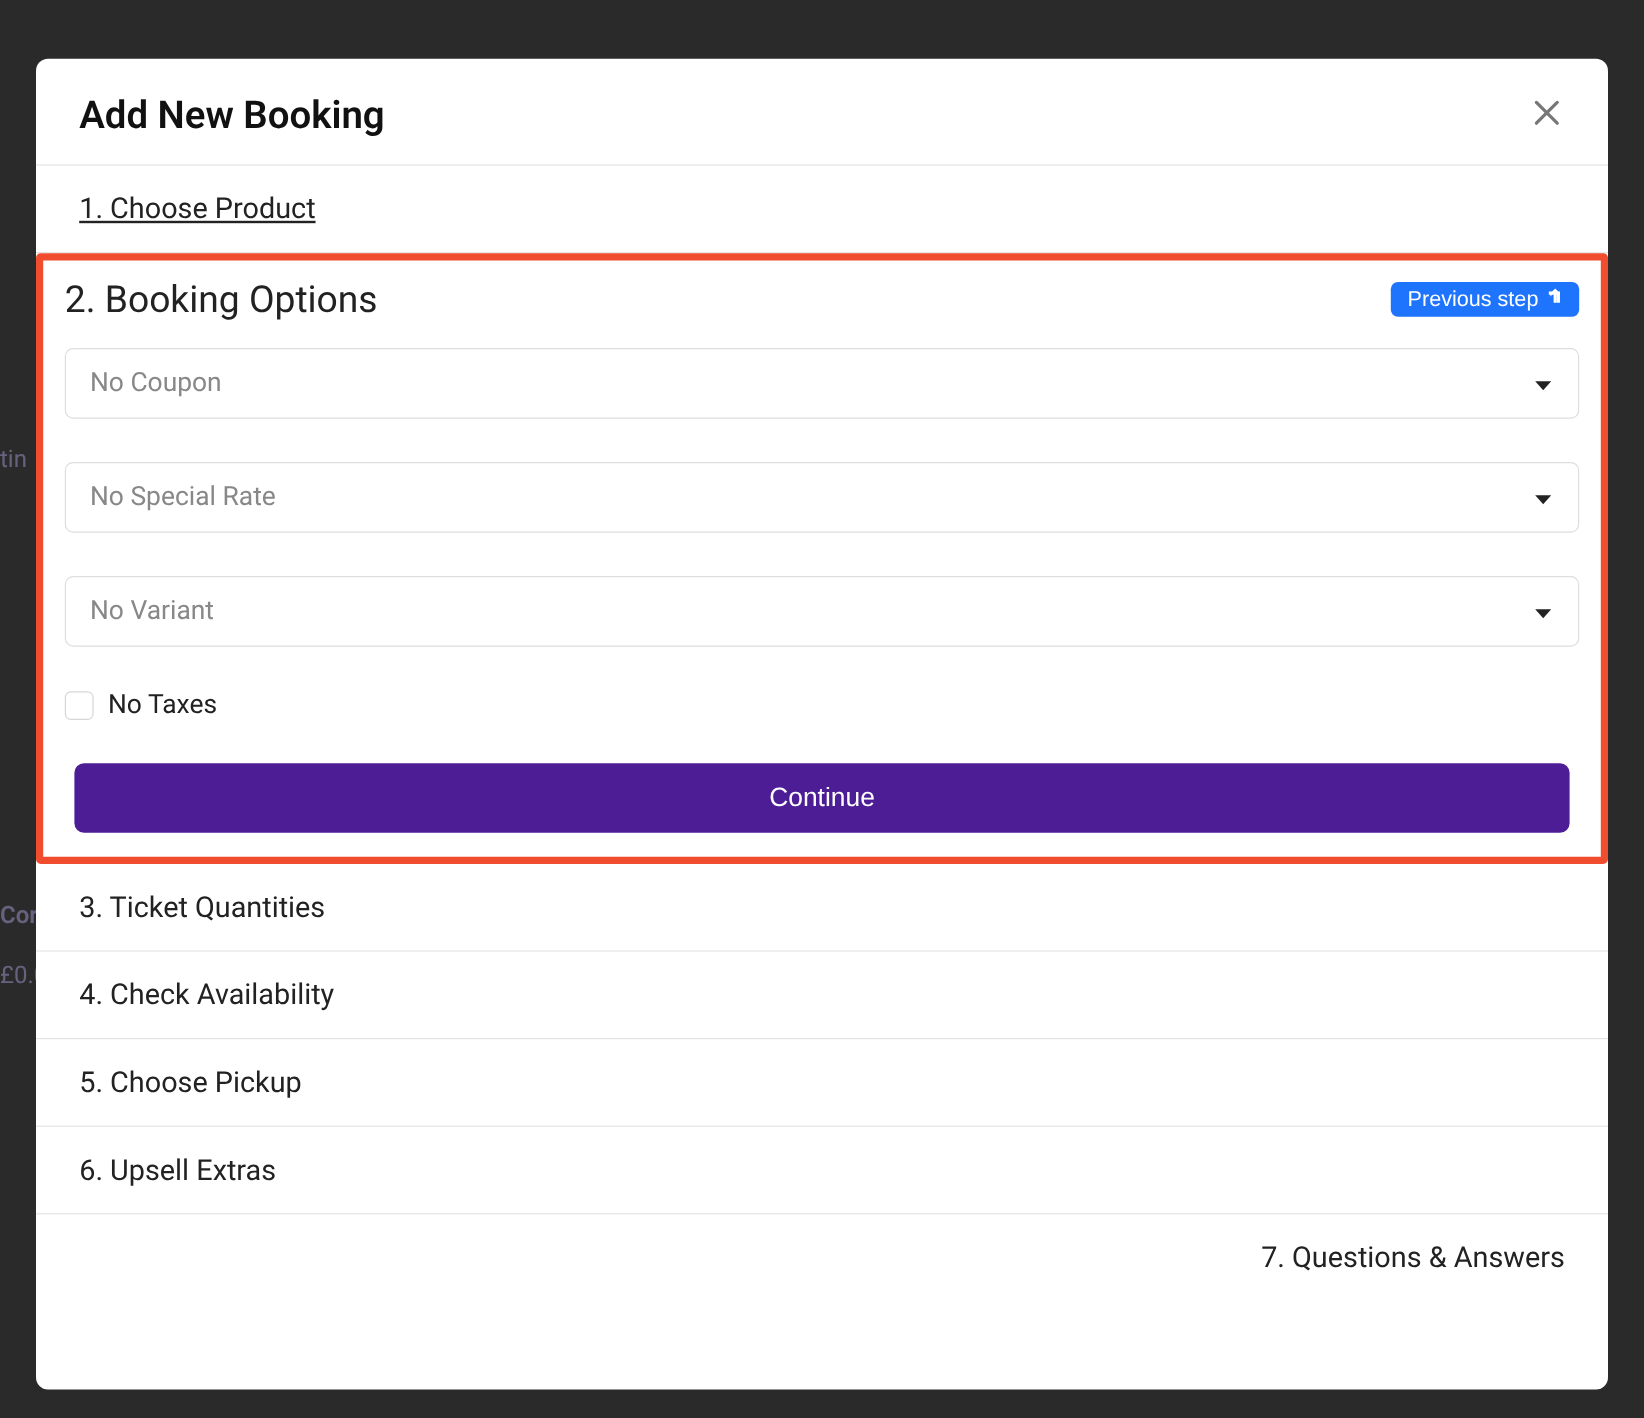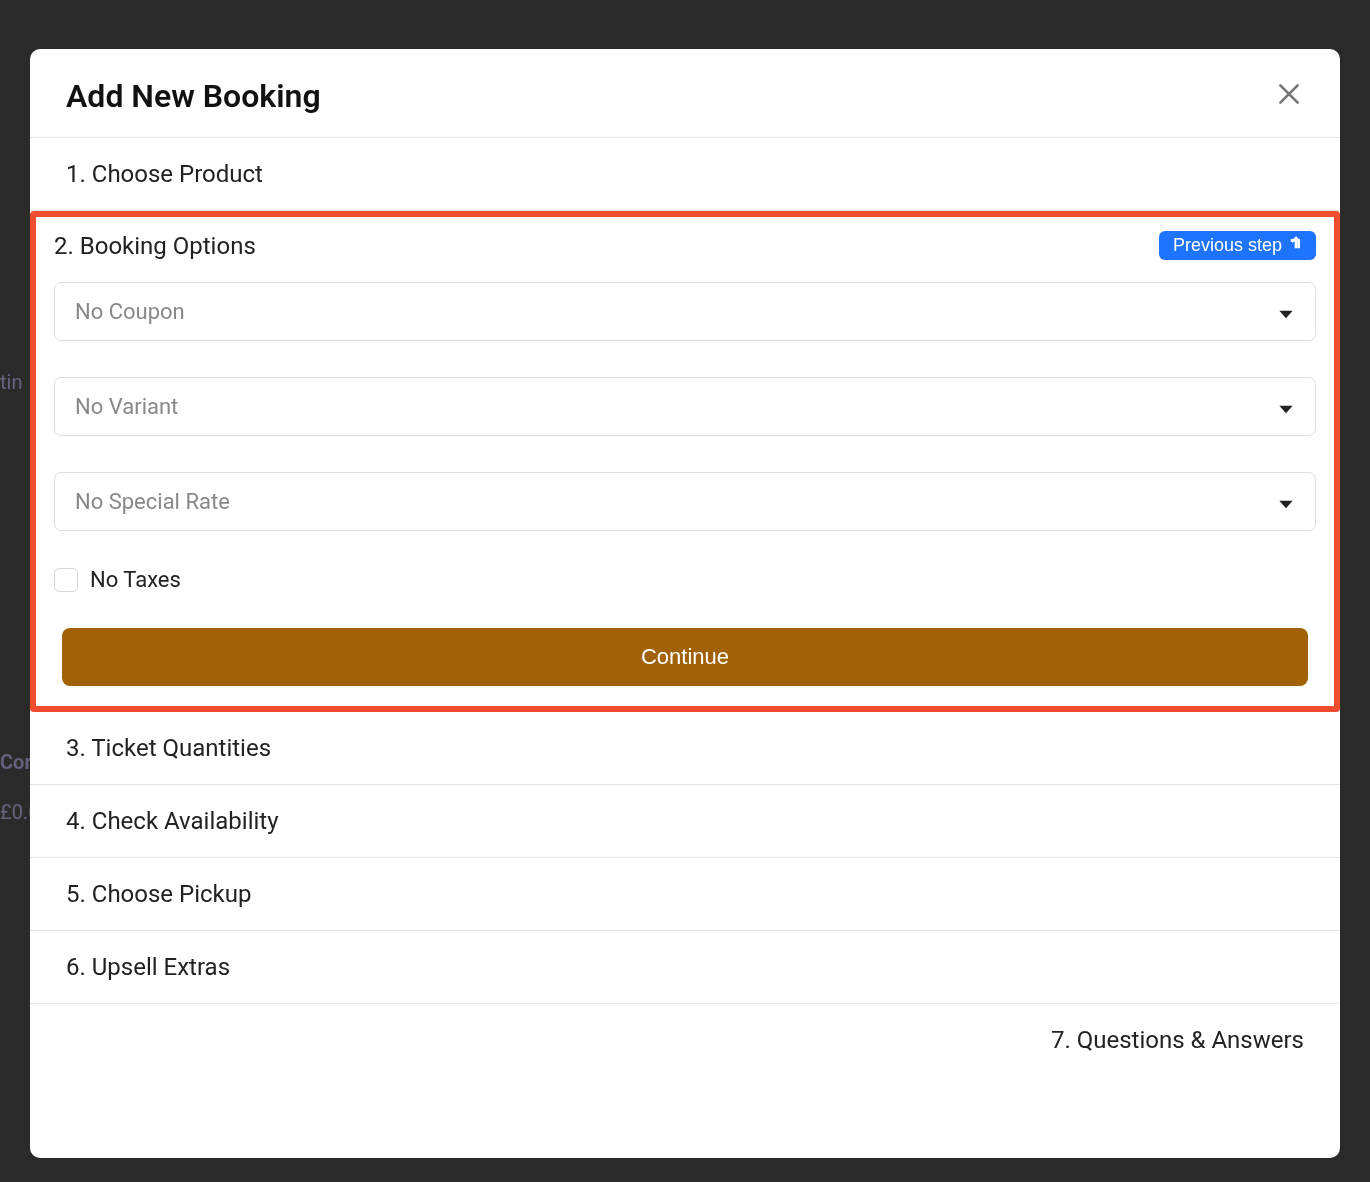--- a/index.html
+++ b/index.html
@@ -59,35 +59,36 @@
     .step-row {
       padding: 22px 36px;
       border-bottom: 1px solid #e4e4e4;
       font-size: 24px;
       color: #222;
       font-weight: 400;
       cursor: pointer;
     }
     .step-row:first-child {
       border-top: none;
+      text-decoration: underline;
     }
     .highlight-section {
       border: 6px solid #ef4d2e;
       border-radius: 4px;
       margin: 0;
       padding: 14px 18px 18px 18px;
     }
     .step-header {
       display: flex;
       align-items: center;
       justify-content: space-between;
       margin-bottom: 22px;
     }
     .step-title {
-      font-size: 24px;
+      font-size: 31px;
       color: #222;
       font-weight: 400;
     }
     .prev-step-btn {
       background: #1e74fd;
       color: #fff;
       border: none;
       border-radius: 6px;
       padding: 4px 12px 4px 14px;
       font-size: 18px;
@@ -138,21 +139,21 @@
       border: 1px solid #d6d6d6;
       border-radius: 5px;
       background: #fff;
     }
     .checkbox-label {
       font-size: 22px;
       color: #222;
     }
     .continue-btn {
       width: 100%;
-      background: #a16207;
+      background: #4c1d95;
       color: #fff;
       border: none;
       border-radius: 8px;
       padding: 16px;
       font-size: 22px;
       font-weight: 400;
       cursor: pointer;
       margin-top: 6px;
       margin-bottom: 2px;
     }
@@ -209,30 +210,30 @@
       <div class="select-field">
         <span>No Coupon</span>
         <span class="caret-icon">
           <svg viewBox="0 0 20 12" fill="currentColor">
               <polygon points="2,2 18,2 10,11"></polygon>
             </svg>
         </span>
       </div>
 
       <div class="select-field">
-        <span>No Variant</span>
+        <span>No Special Rate</span>
         <span class="caret-icon">
           <svg viewBox="0 0 20 12" fill="currentColor">
               <polygon points="2,2 18,2 10,11"></polygon>
             </svg>
         </span>
       </div>
 
       <div class="select-field">
-        <span>No Special Rate</span>
+        <span>No Variant</span>
         <span class="caret-icon">
           <svg viewBox="0 0 20 12" fill="currentColor">
               <polygon points="2,2 18,2 10,11"></polygon>
             </svg>
         </span>
       </div>
 
       <div class="checkbox-row">
         <div class="checkbox-box"></div>
         <div class="checkbox-label">No Taxes</div>

